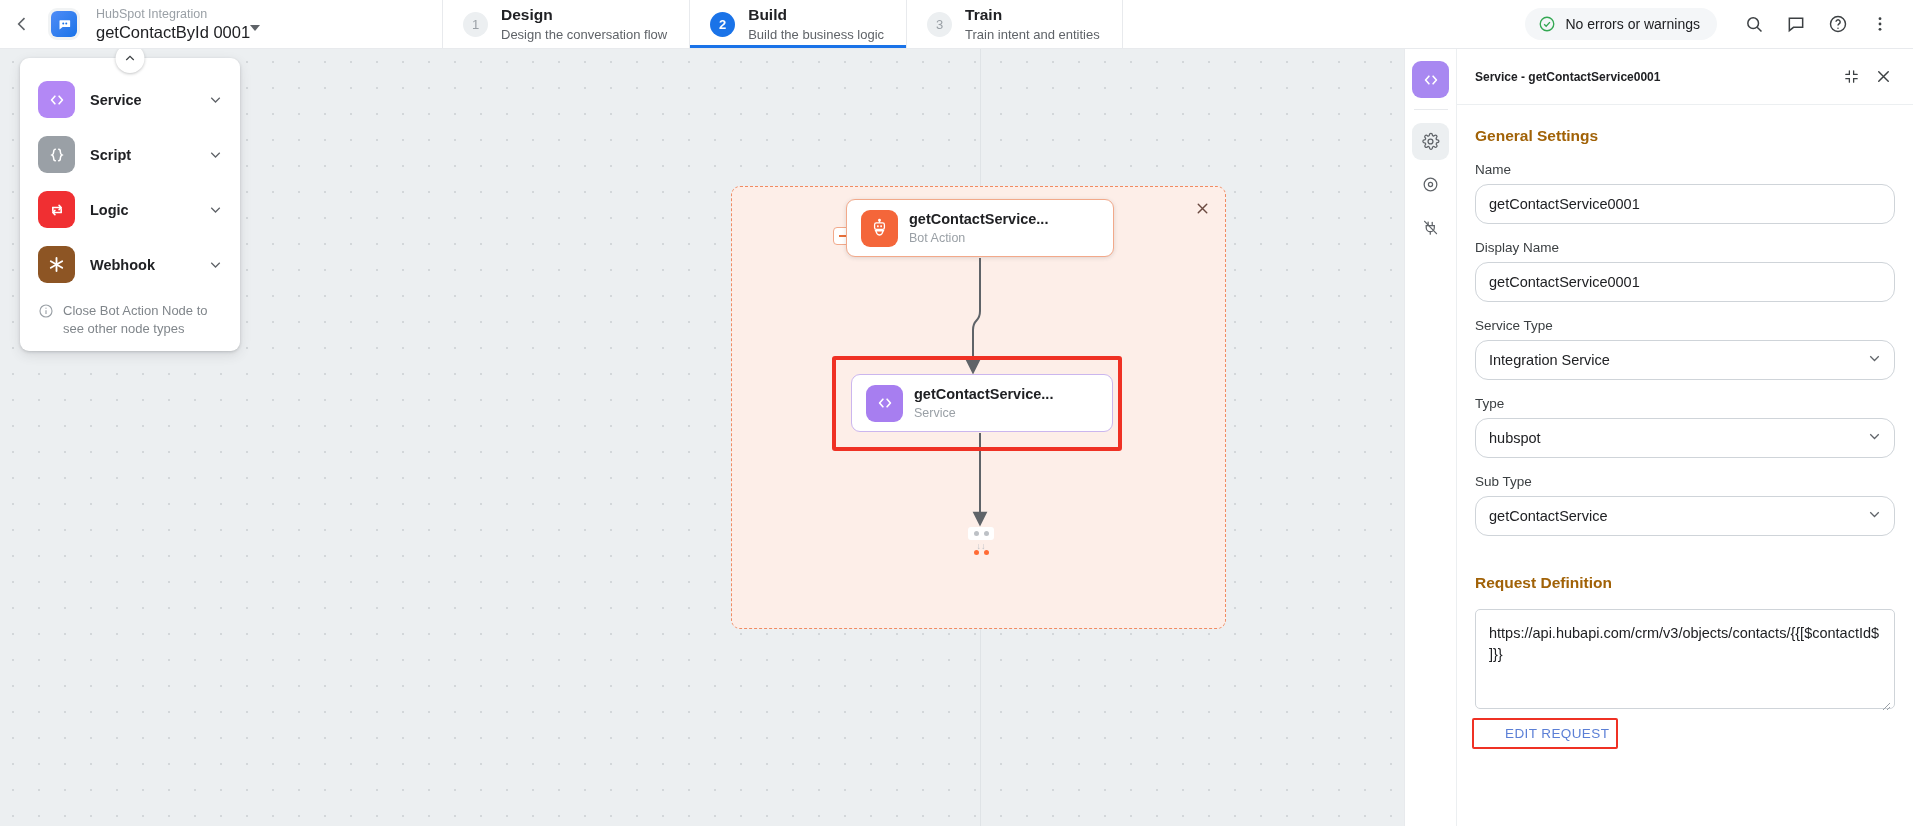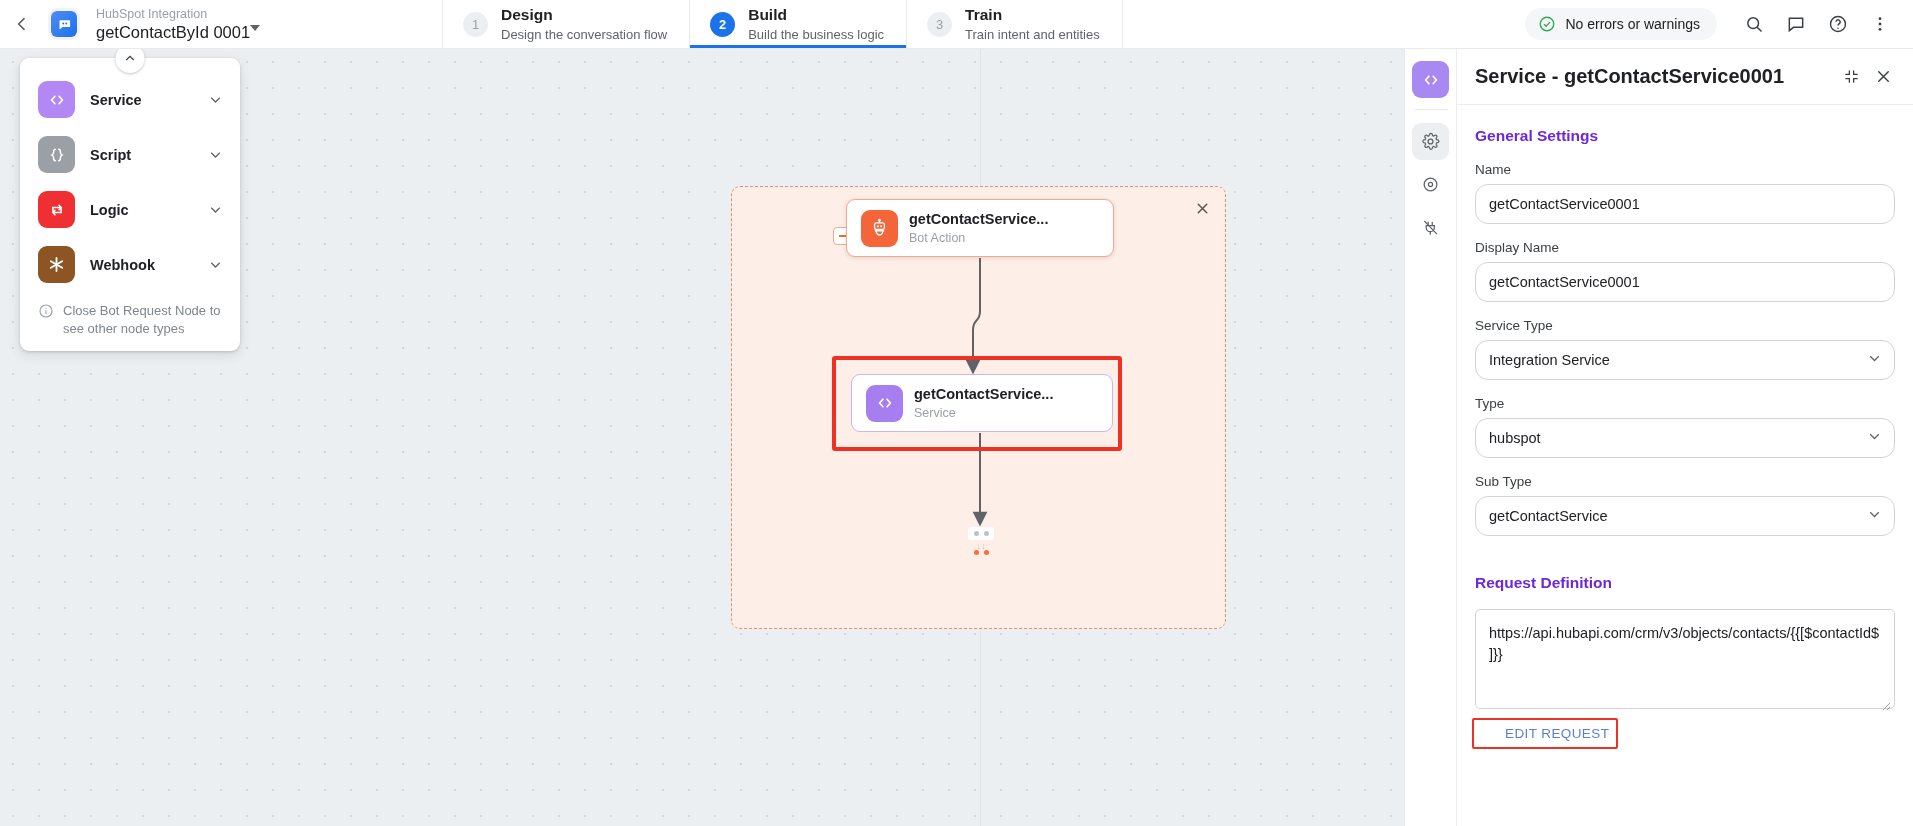--- a/index.html
+++ b/index.html
@@ -198,25 +198,25 @@
   }
   .rail-ico.brand { background: #a888f1; color: #fff; }
   .rail-ico.sel { background: #eceff1; }
   .rail-div { width: 34px; height: 1px; background: #e8eaed; margin: 5px 0 7px; }
 
   .rbody { flex: 1; display: flex; flex-direction: column; min-width: 0; }
   .rhead {
     height: 56px; display: flex; align-items: center;
     padding: 0 14px 0 18px; border-bottom: 1px solid #eceff1;
   }
-  .rtitle { font-size: 20px; font-weight: bold; color: #202124; flex: 1; }
+  .rtitle { font-size: 12px; font-weight: bold; color: #202124; flex: 1; }
   .rhead .icon-btn { width: 32px; height: 32px; }
 
   .rcontent { flex: 1; overflow-y: auto; padding: 22px 18px 18px 18px; }
-  .sec-title { font-size: 15.5px; font-weight: bold; color: #6d28d9; margin-bottom: 17px; }
+  .sec-title { font-size: 15.5px; font-weight: bold; color: #a16207; margin-bottom: 17px; }
   .fld { margin-bottom: 16px; }
   .fld-label { font-size: 13.5px; color: #3c4043; margin-bottom: 7px; }
   .inp {
     width: 100%; height: 40px; border: 1px solid #cfd4d9; border-radius: 13px;
     padding: 0 13px; font-size: 14.5px; color: #202124; background: #fff;
     font-family: "Liberation Sans", sans-serif;
   }
   .sel-wrap { position: relative; }
   .sel-wrap .chev {
     position: absolute; right: 12px; top: 50%; transform: translateY(-50%);
@@ -407,21 +407,21 @@
 
 
       <div class="pal-note">
         <span class="ic">
           <svg width="16" height="16" viewBox="0 0 24 24" fill="none" stroke="#9aa0a6" stroke-width="1.7">
               <circle cx="12" cy="12" r="9"></circle>
               <path d="M12 11v5.5"></path>
               <circle cx="12" cy="7.8" r=".9" fill="#9aa0a6" stroke="none"></circle>
             </svg>
         </span>
-        <span>Close Bot Request Node to see other node types</span>
+        <span>Close Bot Action Node to see other node types</span>
       </div>
     </div>
 
     <div class="group-box">
       <div class="group-close">
         <svg width="17" height="17" viewBox="0 0 24 24" fill="none" stroke="currentColor" stroke-width="2" stroke-linecap="round">
             <path d="M6 6l12 12M18 6L6 18"></path>
           </svg>
       </div>
     </div>

